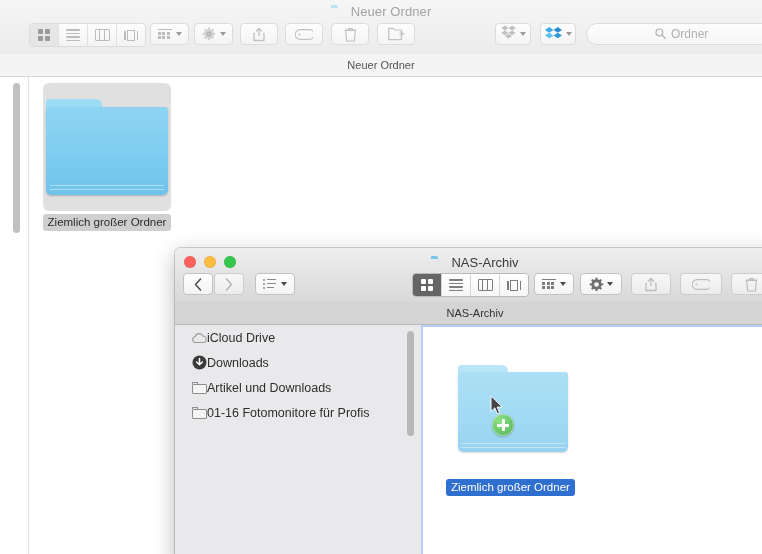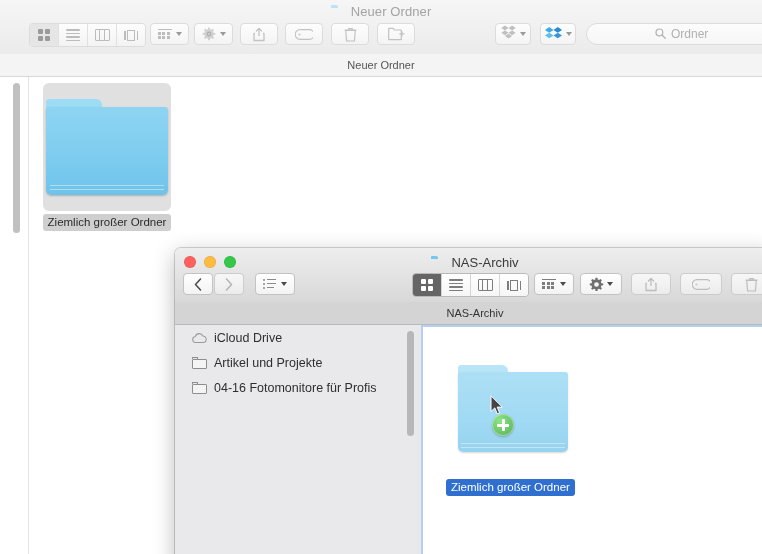--- a/index.html
+++ b/index.html
@@ -211,21 +211,21 @@
 
   #win2 .body { position: absolute; left: 0; top: 77px; width: 600px; height: 243px; }
   #win2 .sidebar {
     position: absolute; left: 0; top: 0; width: 246px; height: 243px;
     background: #e9e9eb; border-right: 1px solid #c9c9c9;
   }
   #win2 .sb-header {
     font-size: 10.5px; color: #8b8b8b; padding: 6px 0 3px 12px; letter-spacing: 0.1px;
   }
   .sb-item {
-    height: 25px; display: flex; align-items: center; gap: 7px; padding-left: 16px;
+    height: 25px; display: flex; align-items: center; padding-left: 16px;
     font-size: 12.5px; color: #2e2e2e;
   }
   .sb-item .sbico { width: 16px; height: 16px; display: flex; align-items: center; justify-content: center; flex: 0 0 16px; }
 
   .ico-folder-sm { width: 15px; height: 12px; position: relative; }
   .ico-folder-sm .t { position: absolute; left: 0; top: 0; width: 6px; height: 2.5px; border: 1px solid #8e8e8e; border-bottom: none; border-radius: 1px 1px 0 0; box-sizing: border-box;}
   .ico-folder-sm .b { position: absolute; left: 0; top: 2px; width: 15px; height: 10px; border: 1px solid #8e8e8e; border-radius: 1px; box-sizing: border-box; background: #f4f4f4; }
 
   #win2 .content {
     position: absolute; left: 246px; top: 0; width: 354px; height: 243px;
@@ -572,43 +572,52 @@
 
         <div class="sb-item">
           <span class="sbico">
             <svg width="17" height="12" viewBox="0 0 17 12">
               <path d="M4.4 10.8 A3.3 3.3 0 0 1 4.6 4.3 A4.3 4.3 0 0 1 12.6 3.9 A3.4 3.4 0 0 1 12.8 10.8 Z" fill="none" stroke="#9a9a9a" stroke-width="1.1" stroke-linejoin="round"></path>
             </svg>
           </span>
           <span>iCloud Drive</span>
         </div>
 
+        <div class="sb-item">
+          <span class="sbico">
+            <svg width="15" height="15" viewBox="0 0 15 15">
+              <circle cx="7.5" cy="7.5" r="7" fill="#3b3b3b"></circle>
+              <path d="M7.5 3.6 L7.5 9.4 M4.7 7 L7.5 9.8 L10.3 7" fill="none" stroke="#ffffff" stroke-width="1.5" stroke-linecap="round" stroke-linejoin="round"></path>
+            </svg>
+          </span>
+          <span>Downloads</span>
+        </div>
 
 
 
 
         <div class="sb-item">
           <span class="sbico">
             <span class="ico-folder-sm">
                 <span class="t"></span>
                 <span class="b"></span>
               </span>
           </span>
-          <span>Artikel und Projekte</span>
+          <span>Artikel und Downloads</span>
         </div>
 
 
         <div class="sb-item">
           <span class="sbico">
             <span class="ico-folder-sm">
                 <span class="t"></span>
                 <span class="b"></span>
               </span>
           </span>
-          <span>04-16 Fotomonitore für Profis</span>
+          <span>01-16 Fotomonitore für Profis</span>
         </div>
 
         <div class="scrollthumb" style="left:232px; top:6px; height:105px; background:#b7b7b7;"></div>
       </div>
 
       <div class="content"></div>
     </div>
   </div>
 
   <div id="dragghost">

